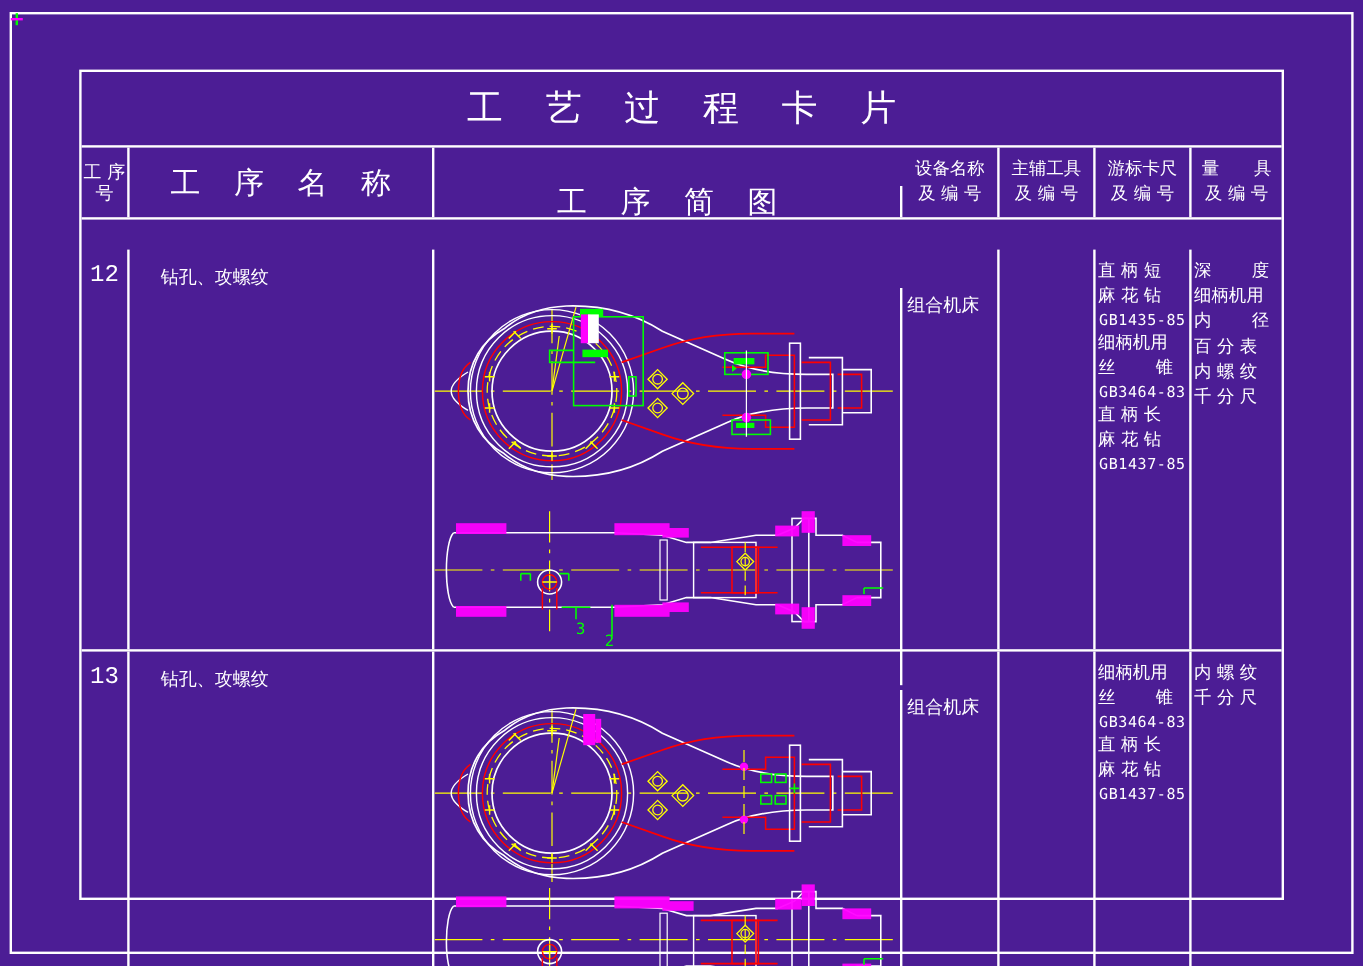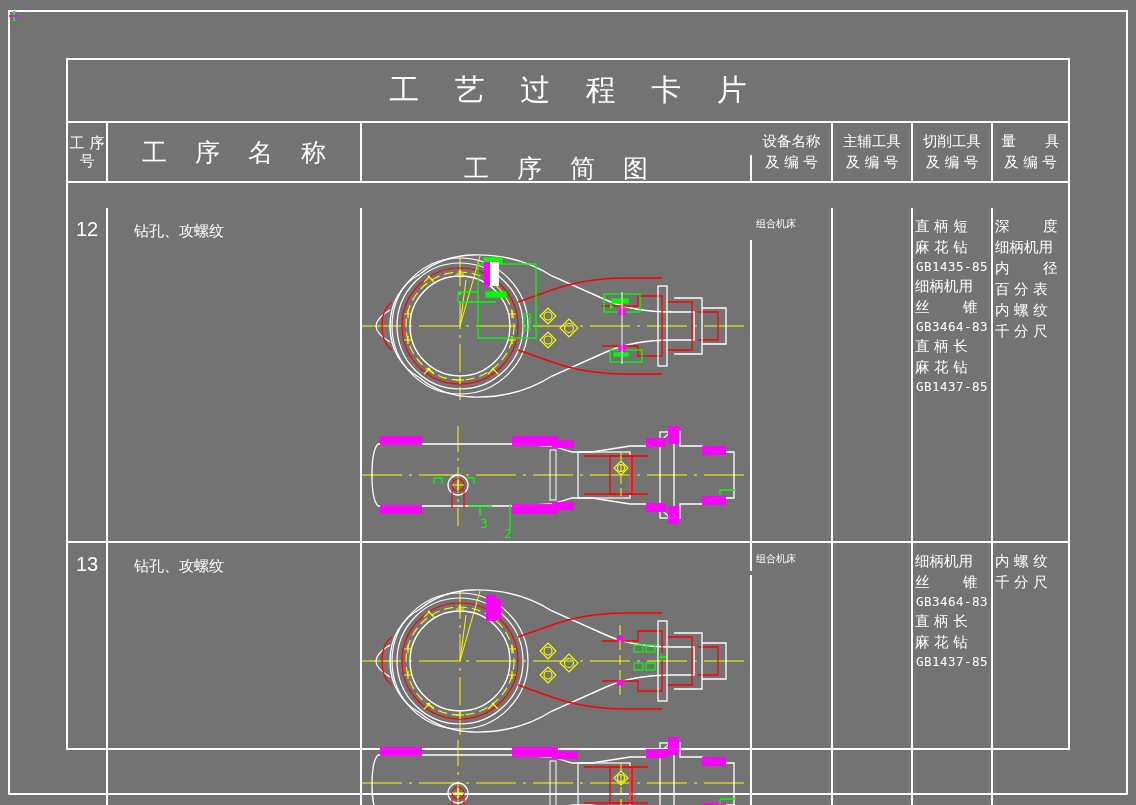--- a/index.html
+++ b/index.html
@@ -1,18 +1,18 @@
 <!DOCTYPE html>
 <html><head>
 <meta charset="utf-8">
 <style>
   html,body{margin:0;padding:0;background:#000;}
   body{width:1136px;height:805px;overflow:hidden;
        font-family:"Liberation Sans","DejaVu Sans",sans-serif;color:#fff;}
-  #stage{position:relative;width:1136px;height:805px;background:#737373;}
+  #stage{position:relative;width:1136px;height:805px;background:#4c1d95;}
 
   
   .outer-frame{position:absolute;left:8px;top:10px;width:1120px;height:785px;
                border:2px solid #ffffff;box-sizing:border-box;}
   .origin-mark{position:absolute;left:9px;top:11px;width:10px;height:10px;}
   .origin-mark .v{position:absolute;left:4px;top:0;width:2px;height:10px;background:#00ff00;}
   .origin-mark .h{position:absolute;left:0;top:4px;width:10px;height:2px;background:#ff00ff;}
 
   
   .card{position:absolute;left:66px;top:58px;width:1004px;height:692px;
@@ -43,25 +43,25 @@
   .hdr .cell{font-family:"DejaVu Sans",sans-serif;}
   .h-vert{font-size:15px;line-height:1.22;text-align:center;letter-spacing:0;}
   .h-big{font-size:25px;letter-spacing:10px;text-indent:10px;}
   .h-two{font-size:14.5px;line-height:1.45;text-align:center;white-space:pre-line;}
 
   .row{position:absolute;left:0;right:0;box-sizing:border-box;}
   .row.r1{top:0;height:335px;border-bottom:2px solid #ffffff;}
   .row.r2{top:335px;height:269px;}
 
   .row .cell{align-items:flex-start;justify-content:flex-start;}
-  .op-no{font-size:20px;font-family:Liberation Sans, sans-serif;
+  .op-no{font-size:20px;font-family:Liberation Mono, monospace;
          width:100%;text-align:center;padding-top:10px;}
   .op-name{font-size:15px;font-family:"DejaVu Sans",sans-serif;padding:14px 0 0 26px;}
-  .eq-txt{font-size:10px;font-family:"DejaVu Sans",sans-serif;padding:9px 0 0 4px;
-          letter-spacing:0;}
+  .eq-txt{font-size:15px;font-family:"DejaVu Sans",sans-serif;padding:9px 0 0 4px;
+          letter-spacing:0;margin-top:28px;}
   .tool-txt{font-size:14.5px;font-family:"DejaVu Sans",sans-serif;padding:8px 2px 0 2px;
             line-height:1.45;width:100%;box-sizing:border-box;}
   .tool-txt .ln{display:block;white-space:pre;}
   .tool-txt .std{font-family:"DejaVu Sans Mono",monospace;font-size:12.5px;
                  letter-spacing:0.5px;text-align:center;display:block;}
 
   .draw-cell{position:relative;overflow:hidden;padding:0;}
   .draw-cell svg{display:block;}
 </style>
 </head>
@@ -95,21 +95,21 @@
       </div>
       <div class="cell c-eq">
         <div class="h-two">设备名称
 及 编 号</div>
       </div>
       <div class="cell c-aux">
         <div class="h-two">主辅工具
 及 编 号</div>
       </div>
       <div class="cell c-cut">
-        <div class="h-two">切削工具
+        <div class="h-two">游标卡尺
 及 编 号</div>
       </div>
       <div class="cell c-gage">
         <div class="h-two">量　　具
 及 编 号</div>
       </div>
     </div>
 
     <div class="body-rows">
 

